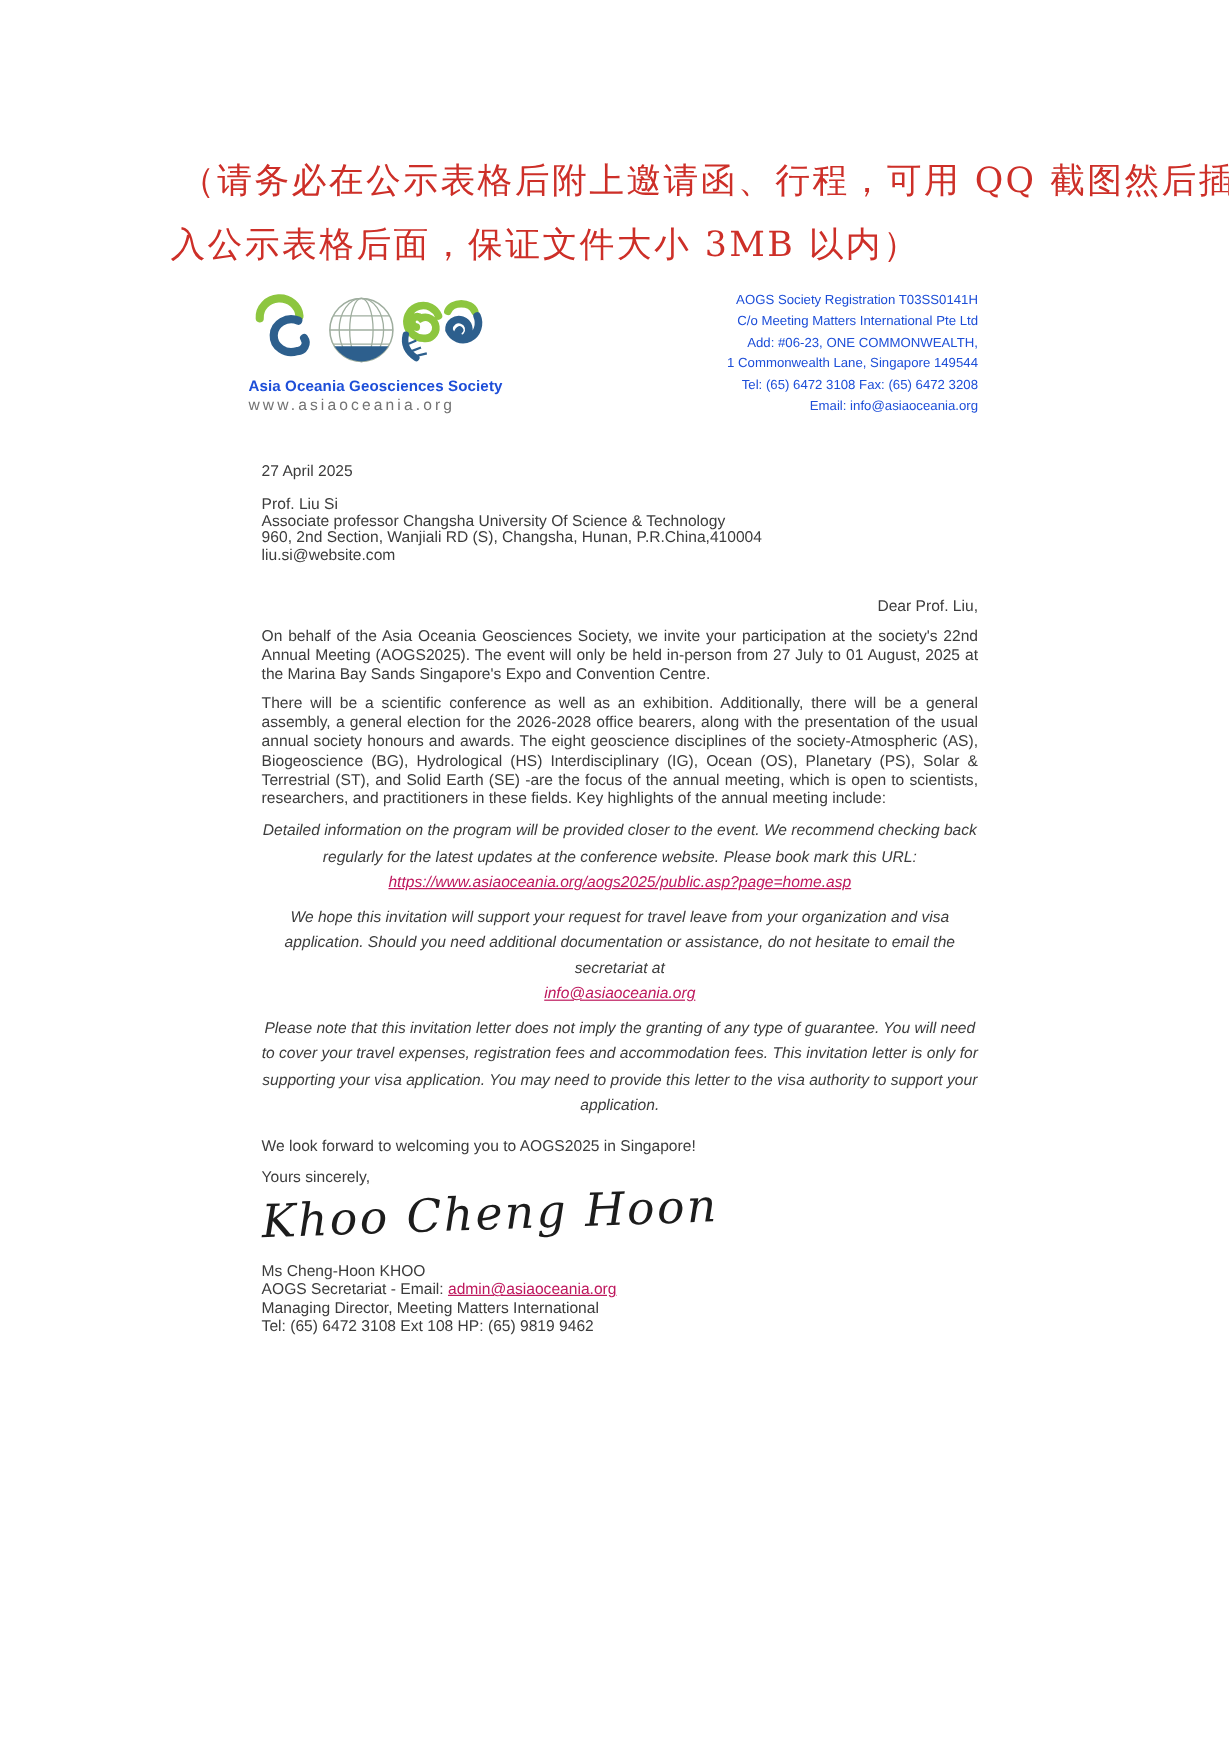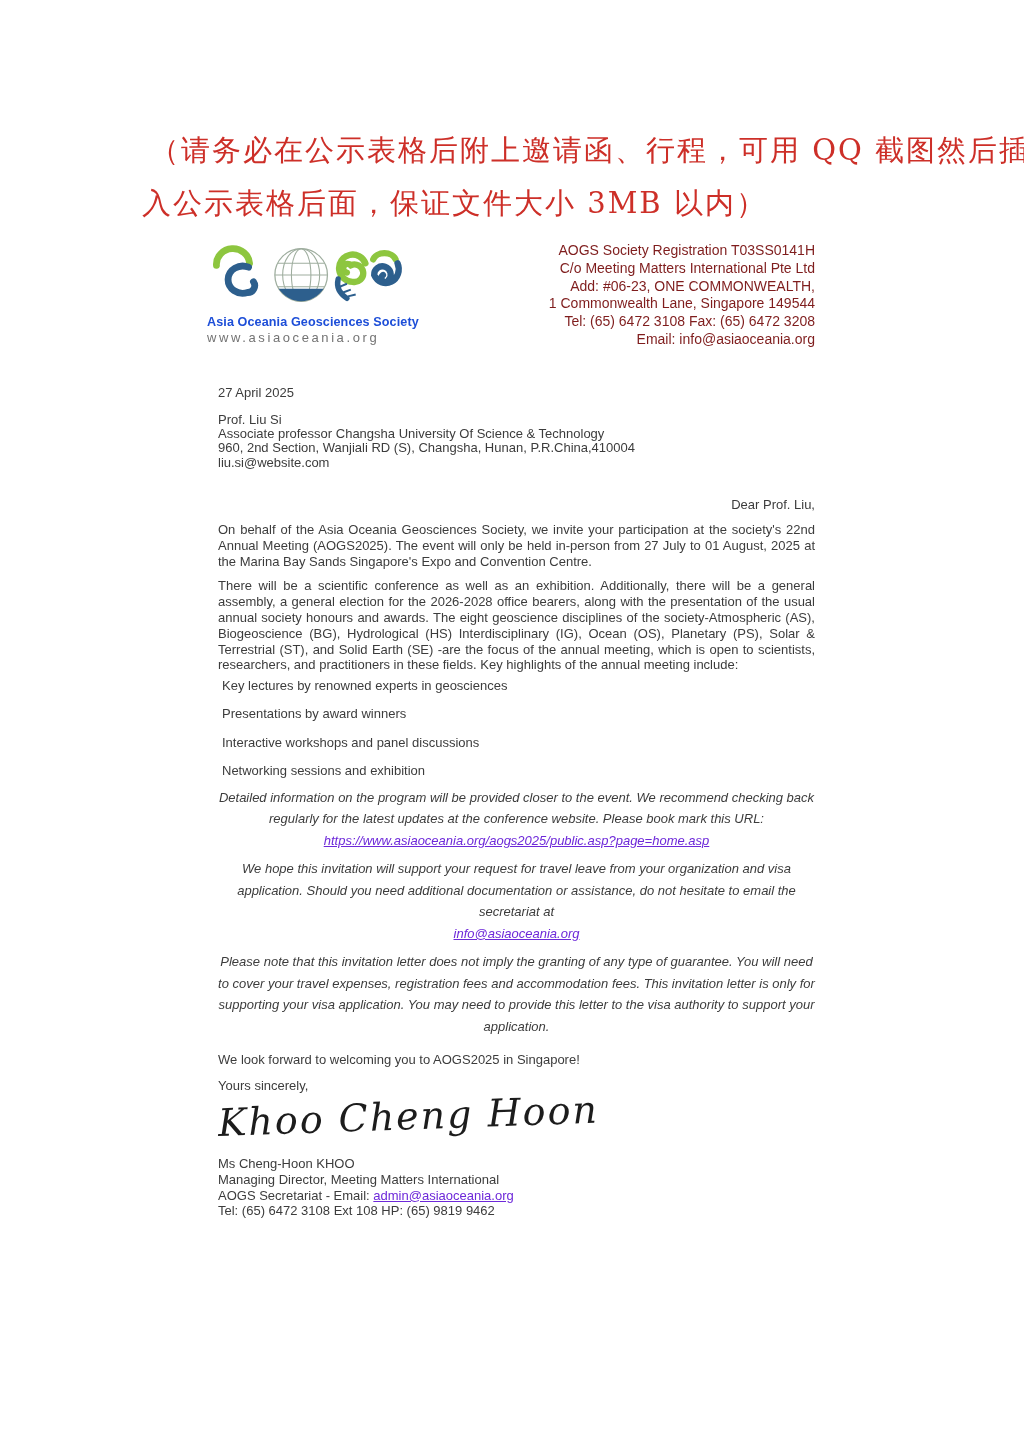--- a/index.html
+++ b/index.html
@@ -15,34 +15,34 @@
   }
   .annotation .line{display:block;}
   .annotation .line2{margin-left:-8px;}
 
   .letter{position:absolute;left:207px;top:238px;width:608px;font-size:13px;}
   .letter-header{display:flex;justify-content:space-between;align-items:flex-start;}
   .logo-block{width:212px;}
   .logo-svg{display:block;}
   .org-name{font-weight:bold;color:#1d4ed8;font-size:12.6px;letter-spacing:0.1px;margin-top:3px;white-space:nowrap;}
   .website{color:#737373;font-size:13px;letter-spacing:2.6px;margin-top:1px;white-space:nowrap;}
-  .contact{text-align:right;font-size:14px;line-height:17.8px;color:#7f1d1d;padding-top:4px;}
+  .contact{text-align:right;font-size:11px;line-height:17.8px;color:#1d4ed8;padding-top:4px;}
 
   .letter-body{margin-left:11px;width:597px;}
   .date{margin-top:36px;}
   .recipient{margin-top:13px;line-height:14.3px;}
   .salutation{margin-top:27px;text-align:right;}
   .para-tight{margin-top:10px;line-height:15.8px;text-align:justify;}
   .para-tight.second{margin-top:9px;}
   .highlights{margin-top:5px;}
   .highlight-item{line-height:15.8px;margin-bottom:12.5px;padding-left:4px;}
   .highlight-item:last-child{margin-bottom:0;}
   .para-loose{margin-top:8px;line-height:21.5px;text-align:center;font-style:italic;}
   .para-loose.gap{margin-top:7px;}
-  a.doc-link{color:#6d28d9;text-decoration:underline;cursor:pointer;}
+  a.doc-link{color:#be185d;text-decoration:underline;cursor:pointer;}
   .welcome{margin-top:15px;}
   .closing{margin-top:11px;}
   .signature{
     margin-top:2px;font-family:"DejaVu Serif",serif;font-style:italic;
     font-size:38px;color:#1c1c1c;letter-spacing:2px;
     transform:rotate(-2deg);transform-origin:left center;width:max-content;
     line-height:56px;
   }
   .signer{margin-top:5px;line-height:15.6px;}
 </style>
@@ -101,26 +101,20 @@
       <div>960, 2nd Section, Wanjiali RD (S), Changsha, Hunan, P.R.China,410004</div>
       <div>liu.si@website.com</div>
     </div>
 
     <div class="salutation">Dear Prof. Liu,</div>
 
     <div class="para-tight">On behalf of the Asia Oceania Geosciences Society, we invite your participation at the society's 22nd Annual Meeting (AOGS2025). The event will only be held in-person from 27 July to 01 August, 2025 at the Marina Bay Sands Singapore's Expo and Convention Centre.</div>
 
     <div class="para-tight second">There will be a scientific conference as well as an exhibition. Additionally, there will be a general assembly, a general election for the 2026-2028 office bearers, along with the presentation of the usual annual society honours and awards. The eight geoscience disciplines of the society-Atmospheric (AS), Biogeoscience (BG), Hydrological (HS) Interdisciplinary (IG), Ocean (OS), Planetary (PS), Solar &amp; Terrestrial (ST), and Solid Earth (SE) -are the focus of the annual meeting, which is open to scientists, researchers, and practitioners in these fields. Key highlights of the annual meeting include:</div>
 
-    <div class="highlights">
-      <div class="highlight-item">Key lectures by renowned experts in geosciences</div>
-      <div class="highlight-item">Presentations by award winners</div>
-      <div class="highlight-item">Interactive workshops and panel discussions</div>
-      <div class="highlight-item">Networking sessions and exhibition</div>
-    </div>
 
     <div class="para-loose">
       <span>Detailed information on the program will be provided closer to the event. We recommend checking back regularly for the latest updates at the conference website. Please book mark this URL:</span><br>
       <a class="doc-link">https://www.asiaoceania.org/aogs2025/public.asp?page=home.asp</a>
     </div>
 
     <div class="para-loose gap">
       <span>We hope this invitation will support your request for travel leave from your organization and visa application. Should you need additional documentation or assistance, do not hesitate to email the secretariat at</span><br>
       <a class="doc-link">info@asiaoceania.org</a>
     </div>
@@ -128,20 +122,20 @@
     <div class="para-loose gap">Please note that this invitation letter does not imply the granting of any type of guarantee. You will need to cover your travel expenses, registration fees and accommodation fees. This invitation letter is only for supporting your visa application. You may need to provide this letter to the visa authority to support your application.</div>
 
     <div class="welcome">We look forward to welcoming you to AOGS2025 in Singapore!</div>
 
     <div class="closing">Yours sincerely,</div>
 
     <div class="signature">Khoo Cheng Hoon</div>
 
     <div class="signer">
       <div>Ms Cheng-Hoon KHOO</div>
-      <div>Managing Director, Meeting Matters International</div>
       <div>
         <span>AOGS Secretariat - Email: </span><a class="doc-link">admin@asiaoceania.org</a>
       </div>
+      <div>Managing Director, Meeting Matters International</div>
       <div>Tel: (65) 6472 3108 Ext 108 HP: (65) 9819 9462</div>
     </div>
   </div>
 </div>
 
 </body></html>

